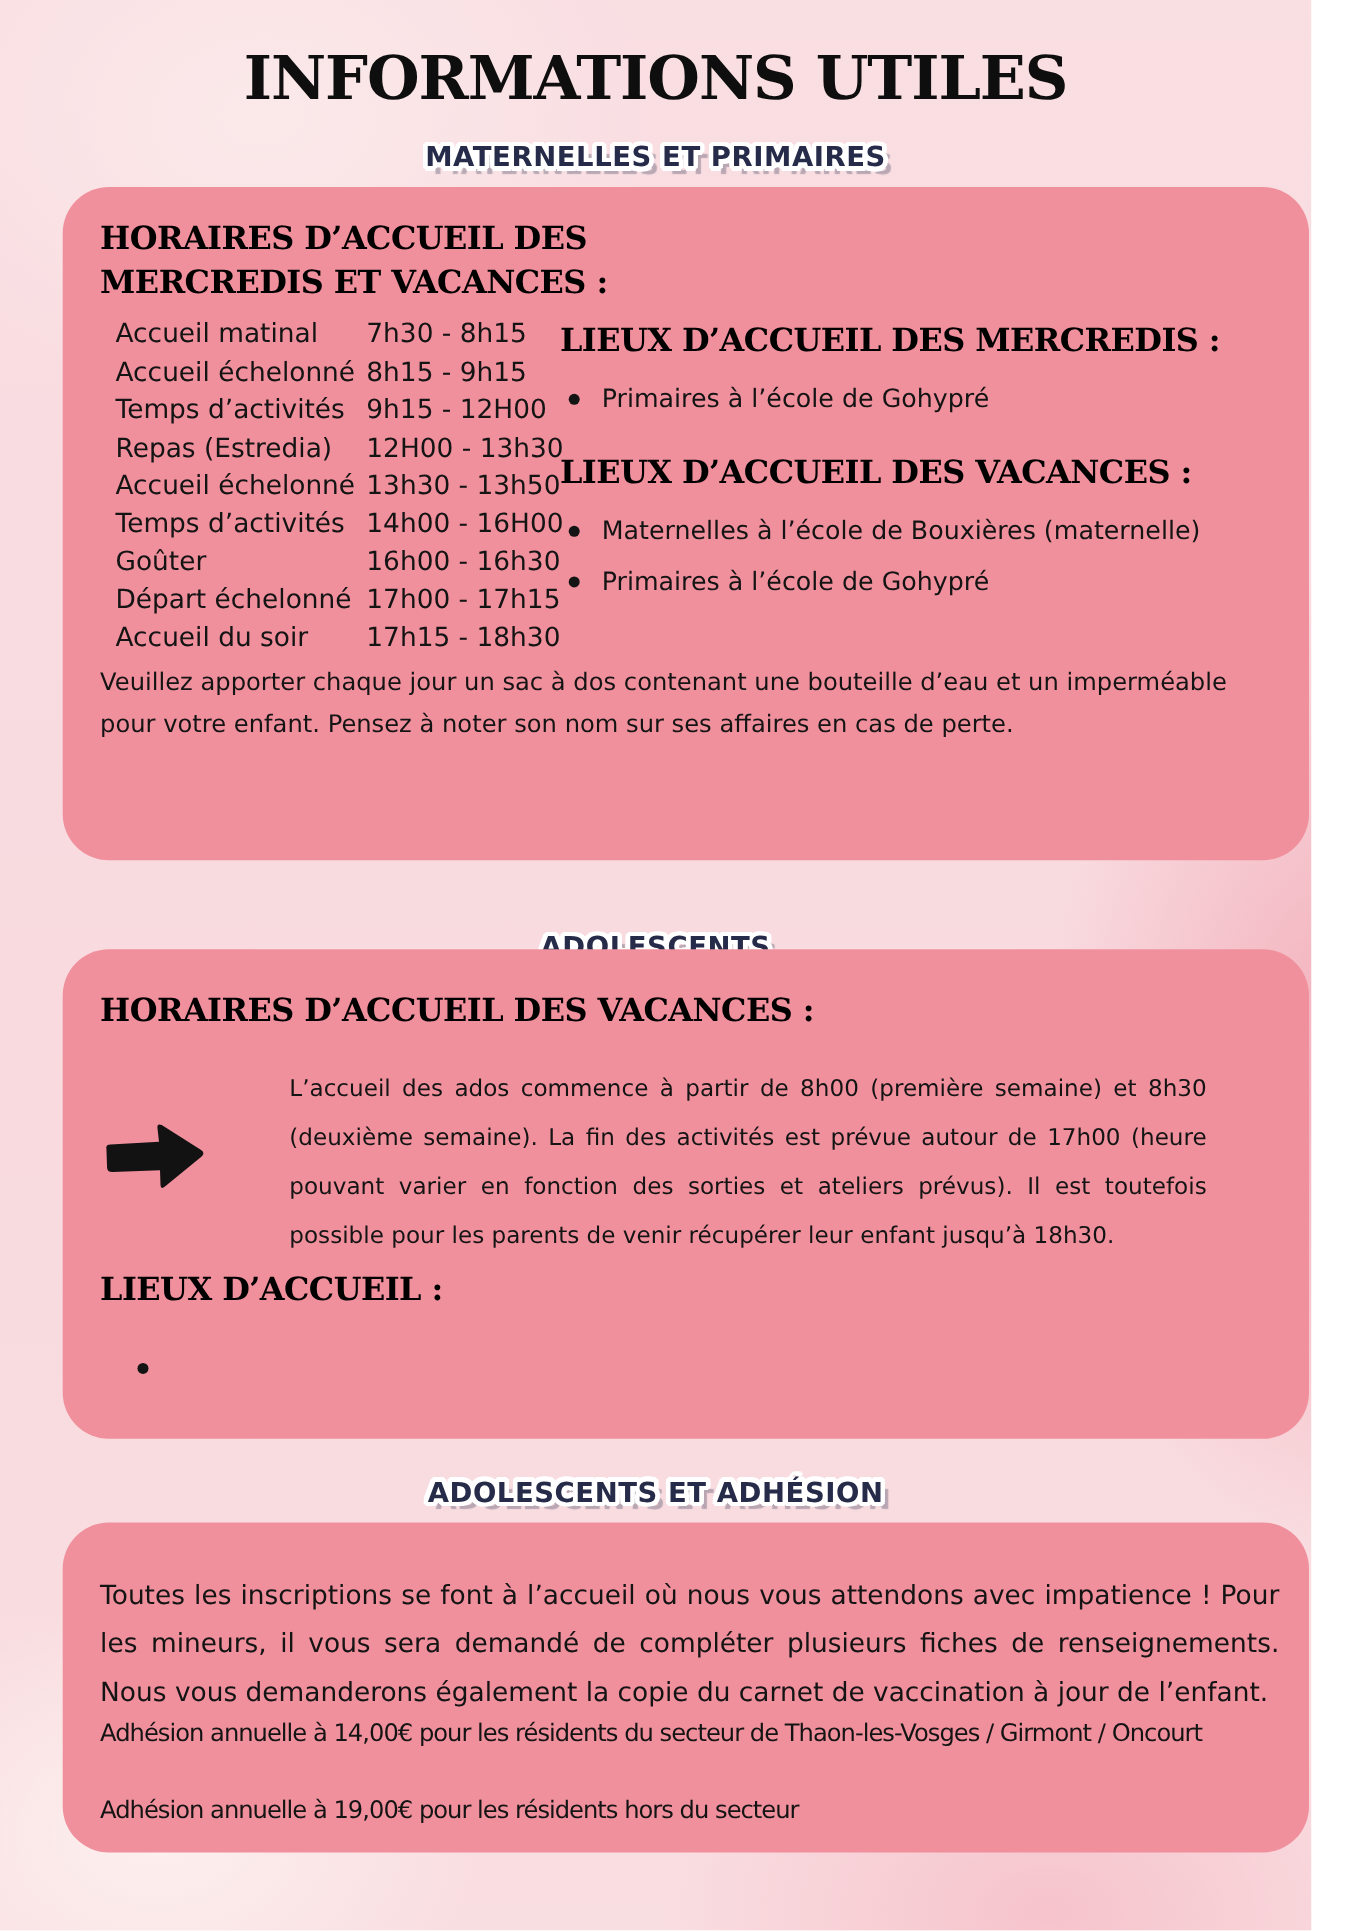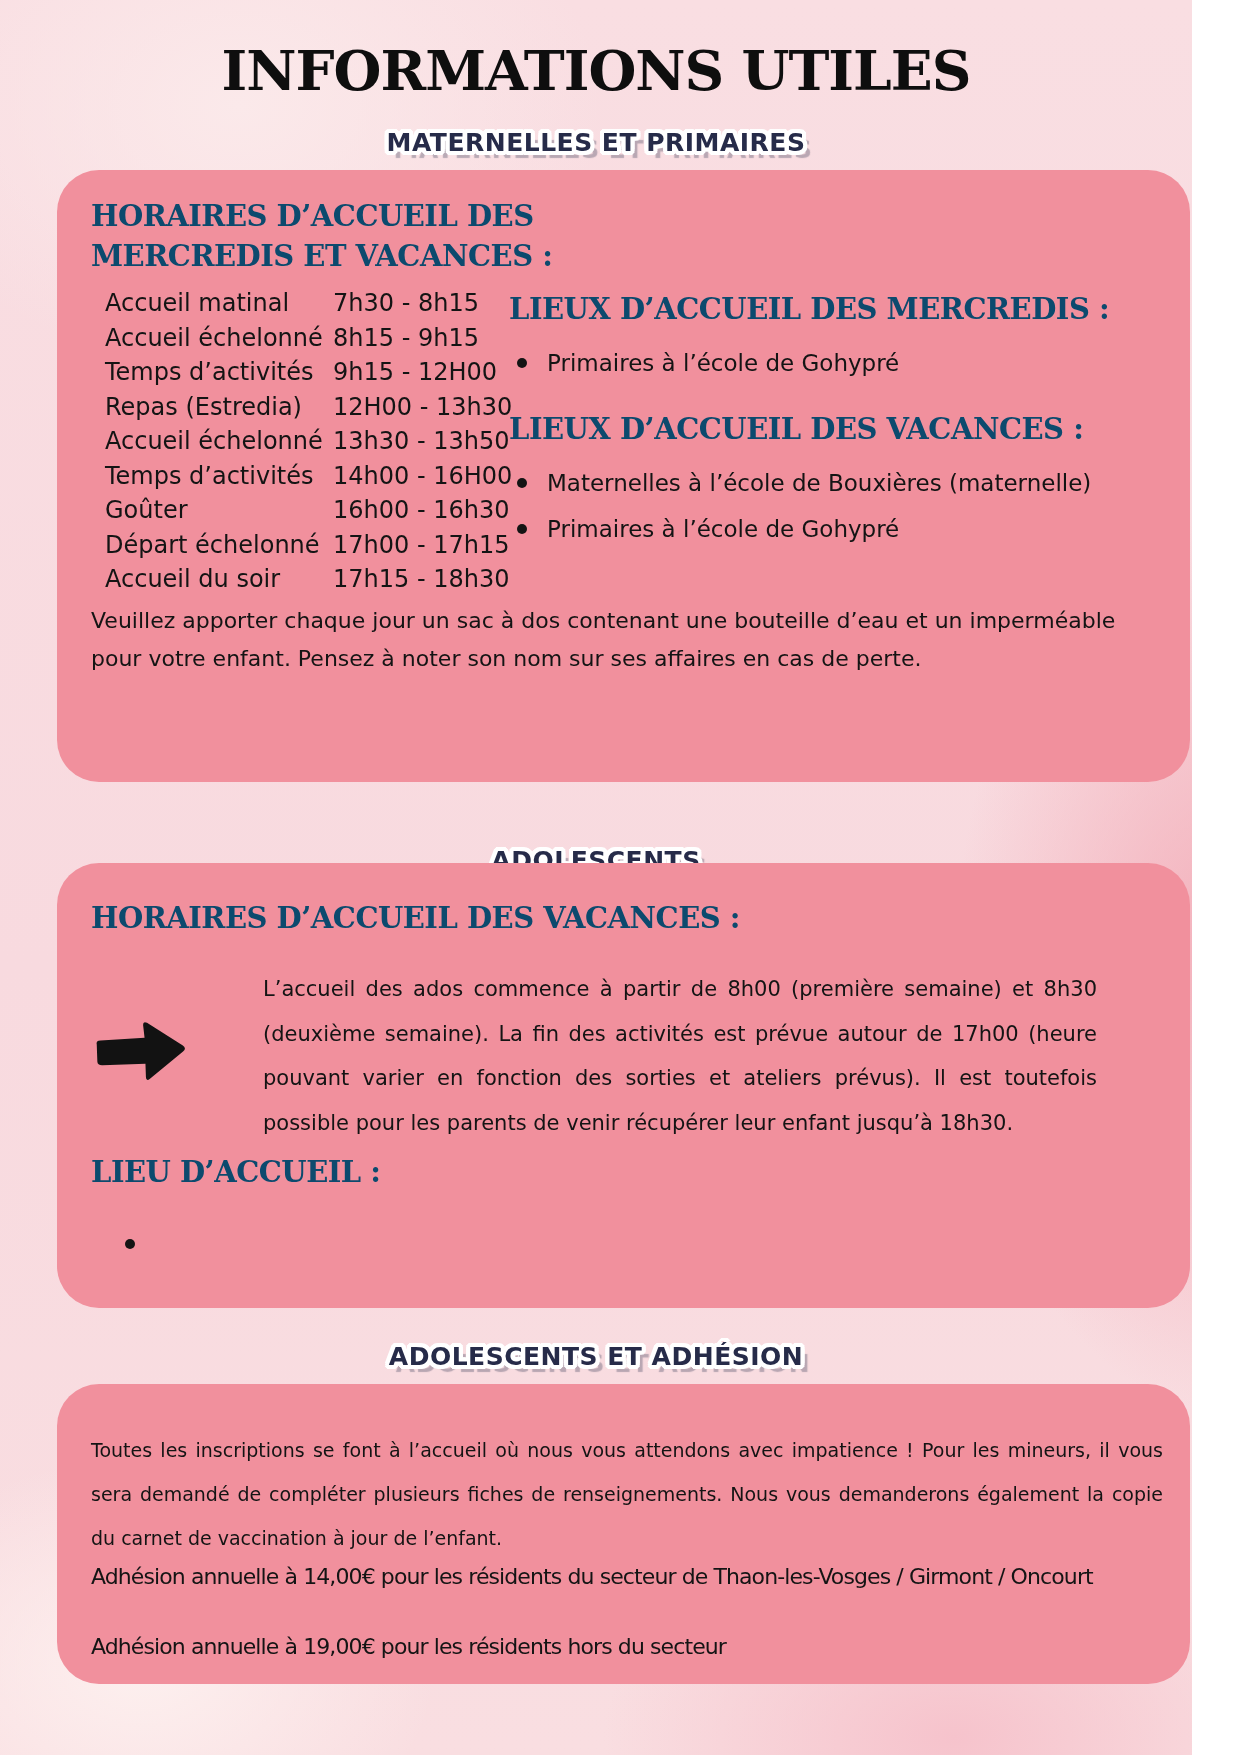--- a/index.html
+++ b/index.html
@@ -14,21 +14,21 @@
       radial-gradient(520px 380px at 20% 6%, #fbe9ea 0%, rgba(251,233,234,0) 70%),
       radial-gradient(380px 620px at 103% 55%, #f3afba 0%, rgba(243,175,186,0) 72%),
       radial-gradient(500px 300px at 80% 99%, #f6c3cc 0%, rgba(246,195,204,0) 70%),
       linear-gradient(180deg,#f9dee2 0%, #f8dadf 55%, #f9dee1 100%);
     padding-left: 36px;
   }
   .slab{
     font-family:"DejaVu Serif", serif;
     font-weight:700;
     letter-spacing:-0.5px;
-    color:#0c4a6e;
+    color:#000000;
     white-space:nowrap;
   }
   .main-title{
     position:absolute;top:38px;left:0;width:100%;
     text-align:center;
     font-family:"DejaVu Serif", serif;
     font-weight:700;
     font-size:55px;
     letter-spacing:-1px;
     color:#0e0e0e;
@@ -84,21 +84,21 @@
   .p2-para{
     position:absolute;left:206px;top:104px;width:834px;
     font-size:21px;line-height:44.5px;
     text-align:justify;
   }
   .p2-lieu-heading{position:absolute;left:34px;top:292px;font-size:29px;}
   .p2-list{position:absolute;left:60px;top:344px;}
 
   .p3-para{
     position:absolute;left:34px;top:44px;width:1072px;
-    font-size:19px;line-height:44px;
+    font-size:24px;line-height:44px;
     text-align:justify;
   }
   .adh{position:absolute;left:34px;font-size:22px;letter-spacing:-0.9px;white-space:nowrap;}
   .adh-1{top:180px;}
   .adh-2{top:226px;margin-top:24px;}
 </style>
 </head>
 <body>
 
 <div class="canvas">
@@ -162,21 +162,21 @@
     <div class="slab p2-heading">HORAIRES D’ACCUEIL DES VACANCES :</div>
 
     <div class="arrow-wrap">
       <svg width="96" height="64" viewBox="0 0 96 64" xmlns="http://www.w3.org/2000/svg">
         <path d="M4 24 Q3 20 8 20 L52 19 L51 6 Q51 2 55 4 L90 28 Q94 31 90 34 L56 60 Q52 63 52 58 L52 45 L9 45 Q4 45 4 41 Z" fill="#121212"></path>
       </svg>
     </div>
 
     <div class="p2-para">L’accueil des ados commence à partir de 8h00 (première semaine) et 8h30 (deuxième semaine). La fin des activités est prévue autour de 17h00 (heure pouvant varier en fonction des sorties et ateliers prévus). Il est toutefois possible pour les parents de venir récupérer leur enfant jusqu’à 18h30.</div>
 
-    <div class="slab p2-lieu-heading">LIEU D’ACCUEIL :</div>
+    <div class="slab p2-lieu-heading">LIEUX D’ACCUEIL :</div>
 
     <ul class="dots p2-list">
       <li>
         <span class="dot"></span>
       </li>
     </ul>
   </div>
 
   <div class="outline-title" style="top:1342px;">ADOLESCENTS ET ADHÉSION</div>
 

